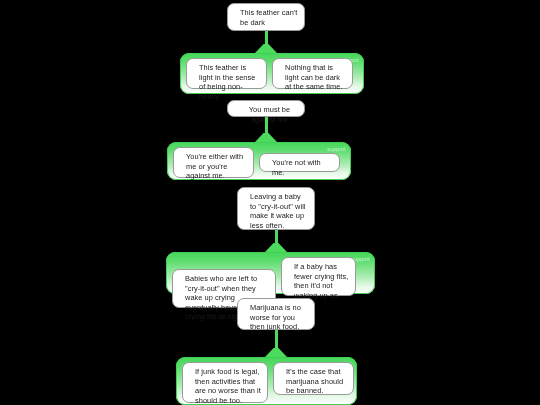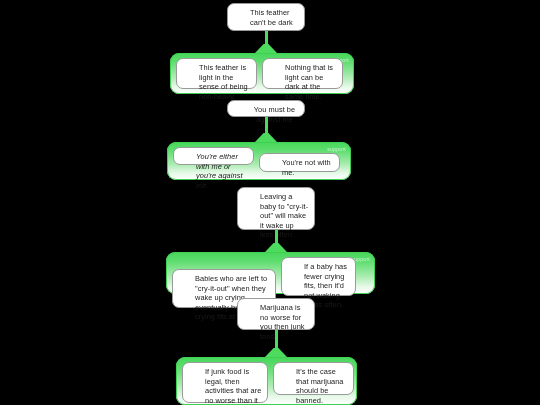--- a/index.html
+++ b/index.html
@@ -15,21 +15,21 @@
   
   .claim{
     position:absolute;
     box-sizing:border-box;
     background:#ffffff;
     border:1px solid #9a9a9a;
     border-radius:7px;
     color:#1a1a1a;
     font-size:7.4px;
     line-height:9.6px;
-    padding:4px 5px 4px 22px;
+    padding:4px 5px 4px 12px;
     letter-spacing:.05px;
   }
 
   
   .support-group{
     position:absolute;
     box-sizing:border-box;
     border-radius:9px;
     background:linear-gradient(180deg,#46d75a 0%,#5fdd6f 22%,#a9ecb0 58%,#e6f9e8 82%,#ffffff 100%);
     box-shadow:0 0 0 1px #3fcf52 inset;
@@ -62,36 +62,36 @@
 
 <div id="canvas">
 
   <div class="claim" style="left:227px;top:3px;width:78px;height:28px;">This feather can't be dark</div>
 
   <div class="connector" style="left:255px;top:31px;width:22px;height:22px;">
     <div class="stem"></div>
     <div class="flare"></div>
   </div>
 
-  <div class="support-group" style="left:170px;top:53px;width:184px;height:41px;">
+  <div class="support-group" style="left:180px;top:53px;width:184px;height:41px;">
     <span class="support-label">support</span>
     <div class="claim" style="left:6px;top:5px;width:81px;height:31px;">This feather is light in the sense of being non-heavy.</div>
     <div class="claim" style="left:92px;top:5px;width:81px;height:31px;">Nothing that is light can be dark at the same time.</div>
   </div>
 
   <div class="claim" style="left:227px;top:100px;width:78px;height:17px;text-align:center;">You must be against me</div>
 
   <div class="connector" style="left:255px;top:117px;width:22px;height:25px;">
     <div class="stem"></div>
     <div class="flare"></div>
   </div>
 
   <div class="support-group" style="left:167px;top:142px;width:184px;height:38px;">
     <span class="support-label">support</span>
-    <div class="claim" style="left:6px;top:5px;width:81px;height:18px;font-style:italic;">You're either with me or you're against me.</div>
+    <div class="claim" style="left:6px;top:5px;width:81px;height:31px;">You're either with me or you're against me.</div>
     <div class="claim" style="left:92px;top:11px;width:81px;height:19px;border-radius:7px;">You're not with me.</div>
   </div>
 
   <div class="claim" style="left:237px;top:187px;width:78px;height:43px;">Leaving a baby to "cry-it-out" will make it wake up less often.</div>
 
   <div class="connector" style="left:265px;top:230px;width:22px;height:22px;">
     <div class="stem"></div>
     <div class="flare"></div>
   </div>
 

